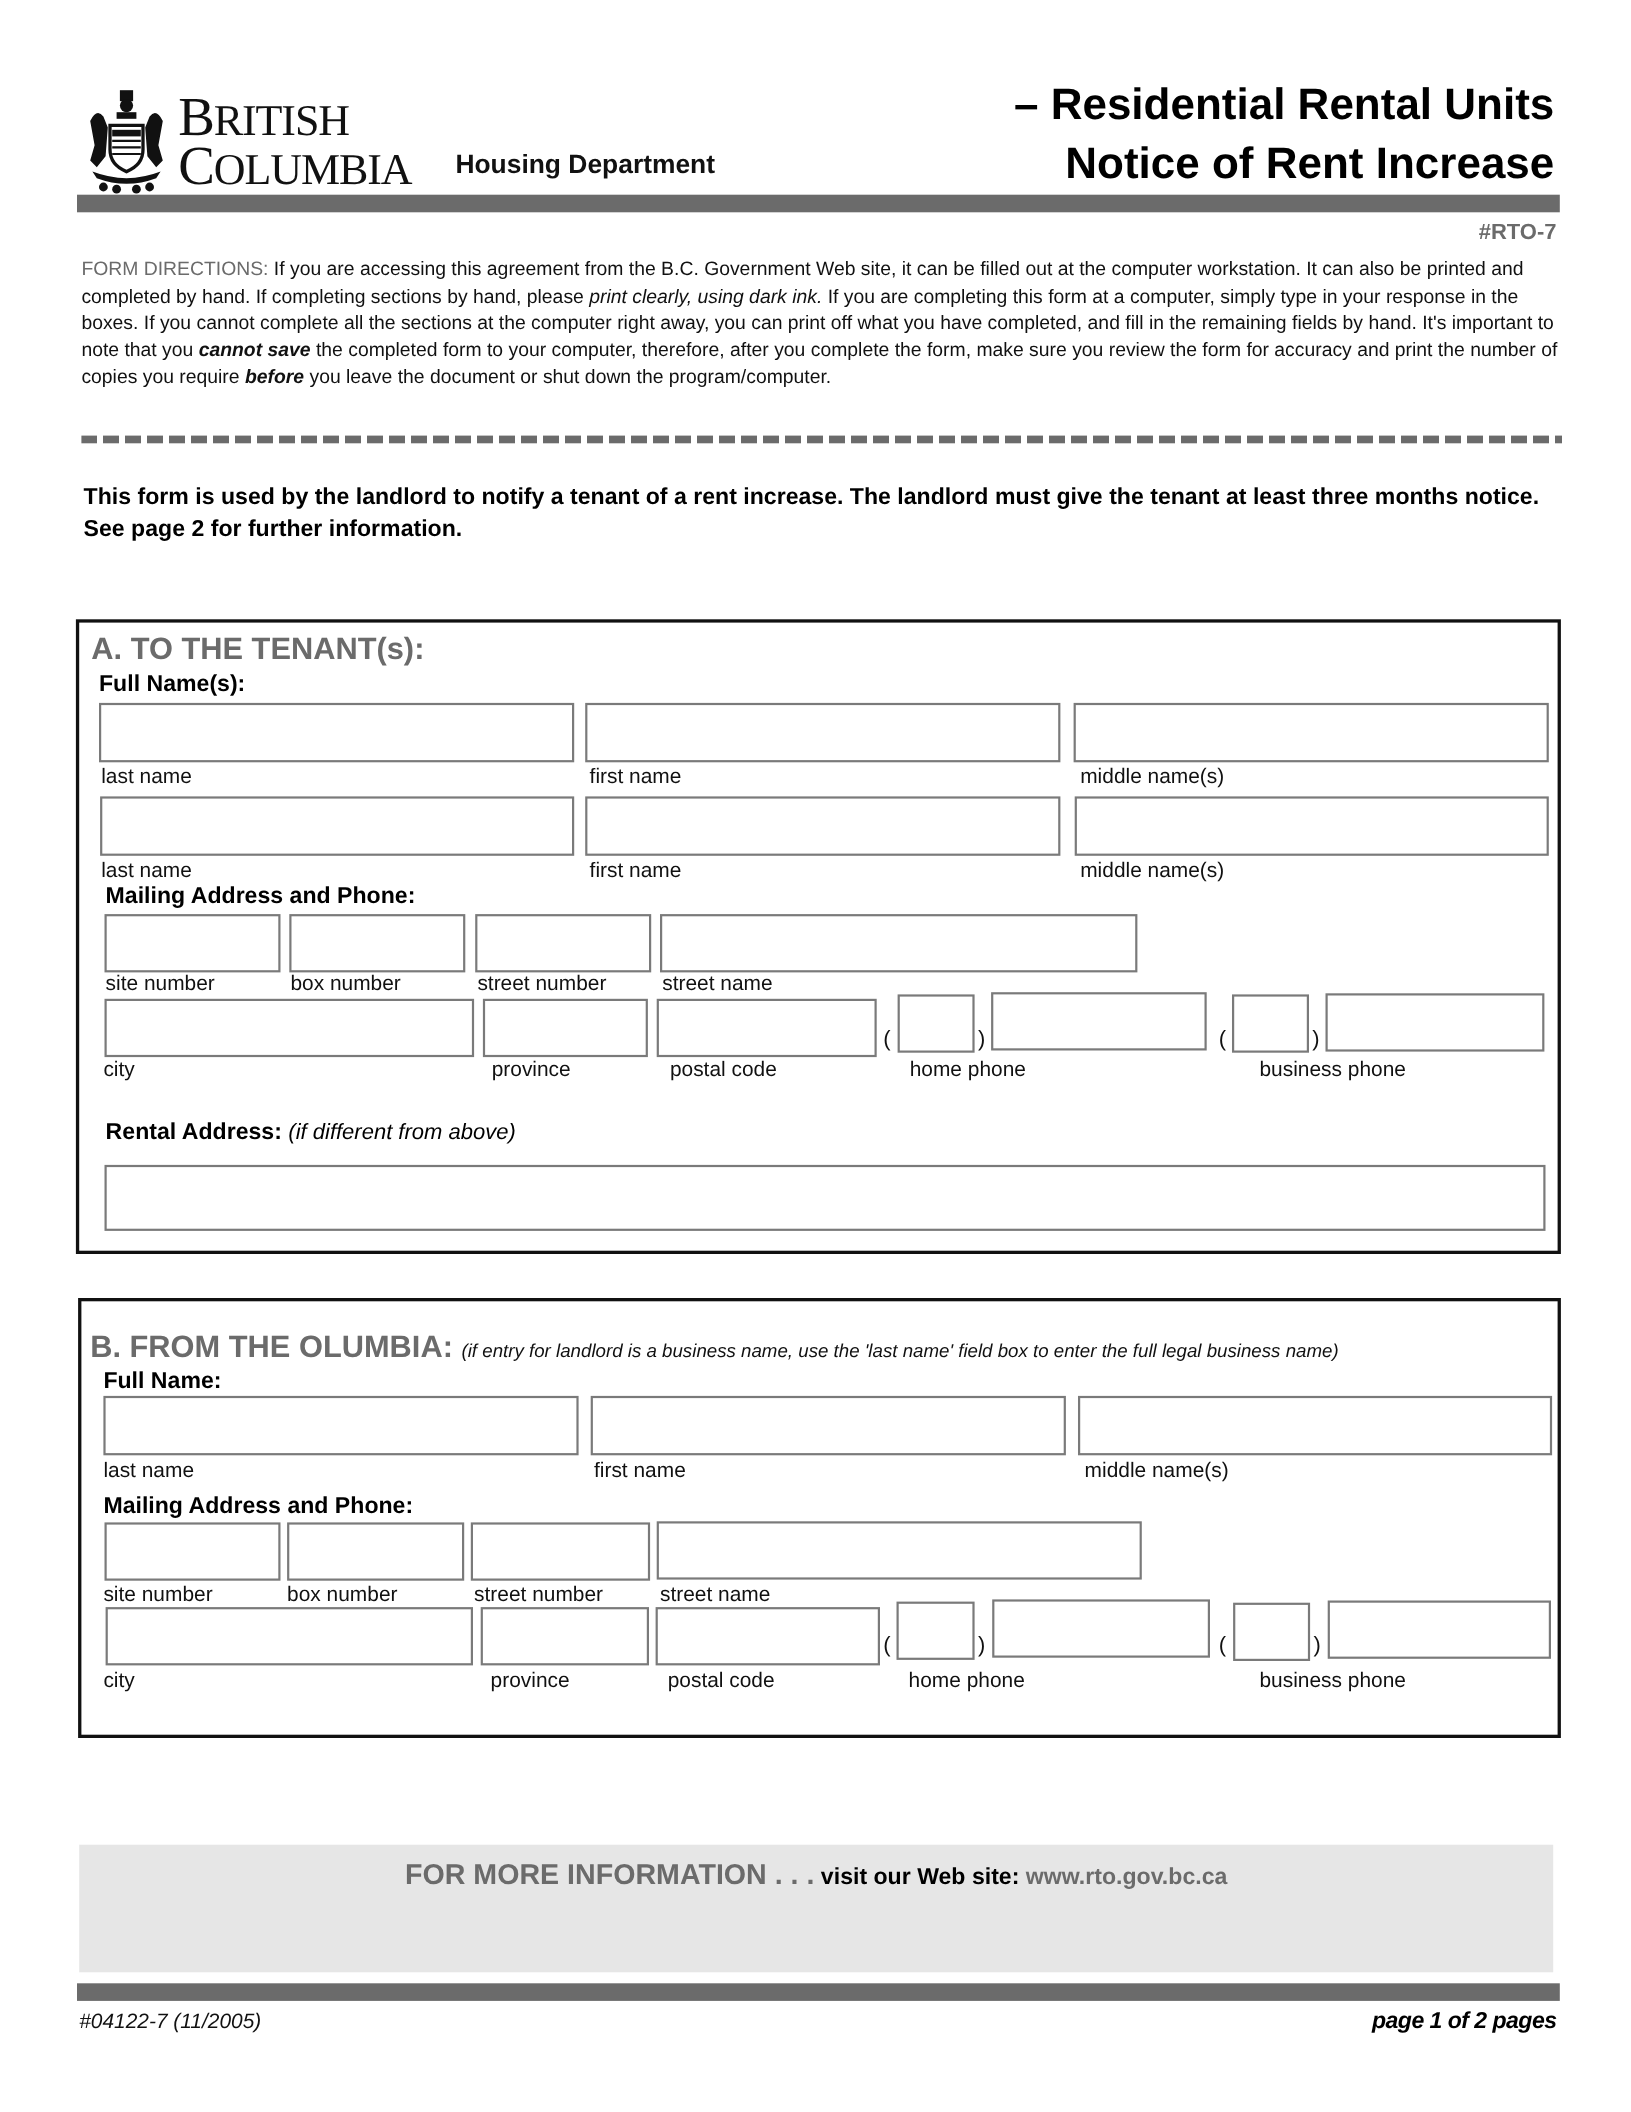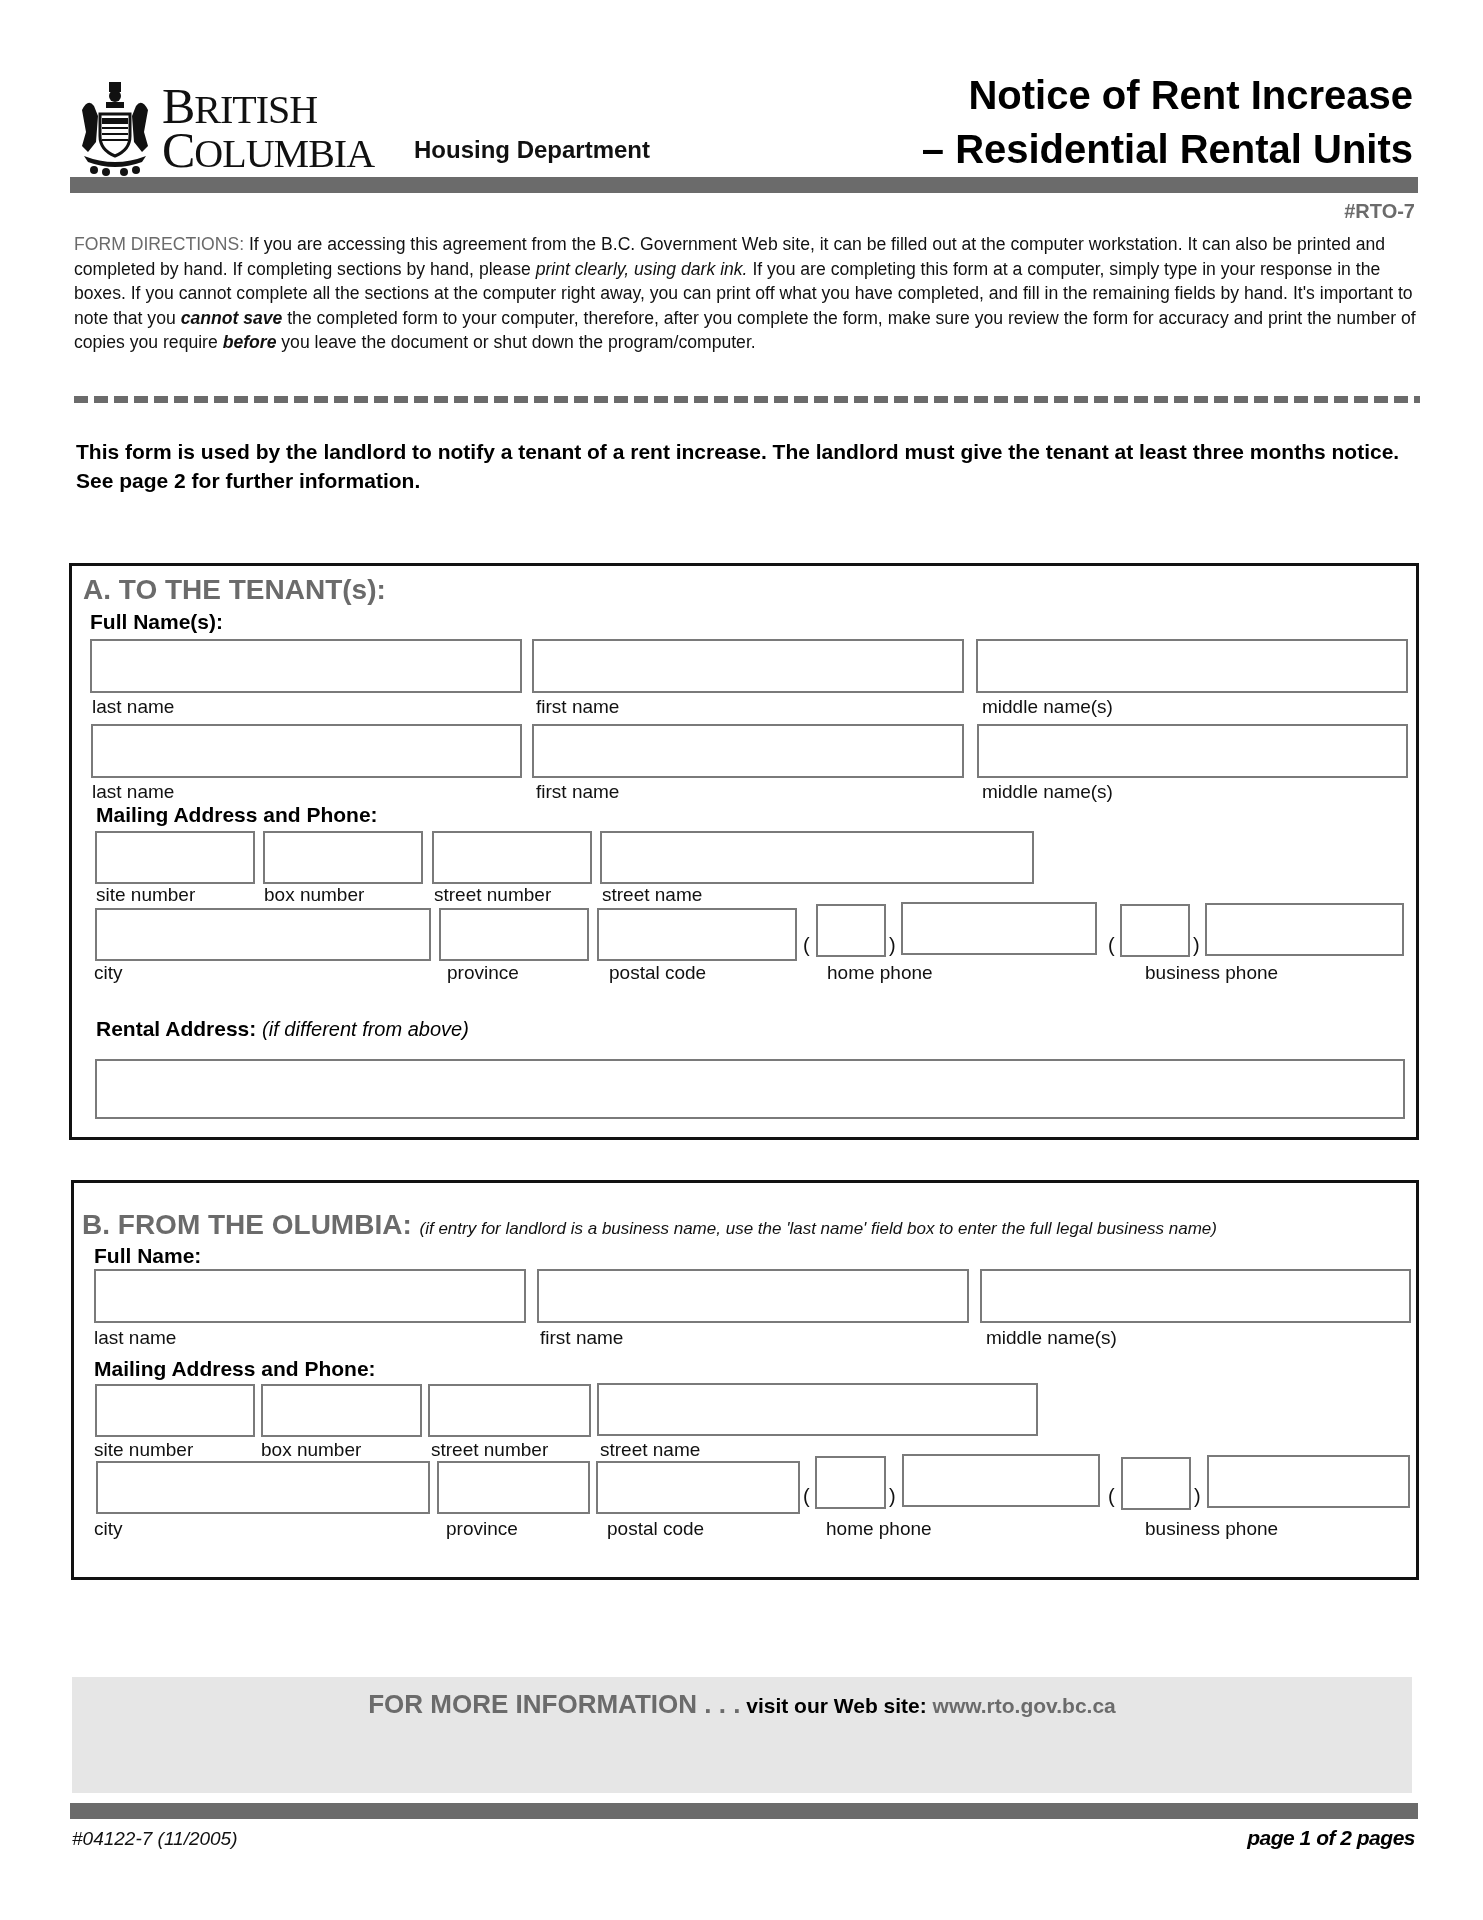--- a/index.html
+++ b/index.html
@@ -74,22 +74,22 @@
         <circle cx="60" cy="90" r="4"></circle>
     </g>
   </svg>
 </div>
 <div class="abs bc-wordmark">
   <span class="bc-line"><span class="cap">B</span><span>RITISH</span></span>
   <span class="bc-line"><span class="cap">C</span><span>OLUMBIA</span></span>
 </div>
 <div class="abs dept">Housing Department</div>
 <div class="abs title">
+  <div>– Residential Rental Units</div>
   <div>Notice of Rent Increase</div>
-  <div>– Residential Rental Units</div>
 </div>
 <div class="abs bar-top"></div>
 <div class="abs form-code">#RTO-7</div>
 
 <div class="abs directions">
   <span class="lead">FORM DIRECTIONS:</span><span>  If you are accessing this agreement from the B.C. Government Web site, it can be filled out at the computer workstation. It can also be printed and completed by hand.  If completing sections by hand, please </span><em>print clearly, using dark ink.</em><span>  If you are completing this form at a computer, simply type in your response in the boxes.  If you cannot complete all the sections at the computer right away, you can print off what you have completed, and fill in the remaining fields by hand.  It's important to note that you </span><b>cannot save</b><span> the completed form to your computer, therefore, after you complete the form, make sure you review the form for accuracy and print the number of copies you require </span><b>before</b><span> you leave the document or shut down the program/computer.</span>
 </div>
 <div class="abs dash-line"></div>
 <div class="abs intro">This form is used by the landlord to notify a tenant of a rent increase.  The landlord must give the tenant at least three months notice.  See page 2 for further information.</div>
 

